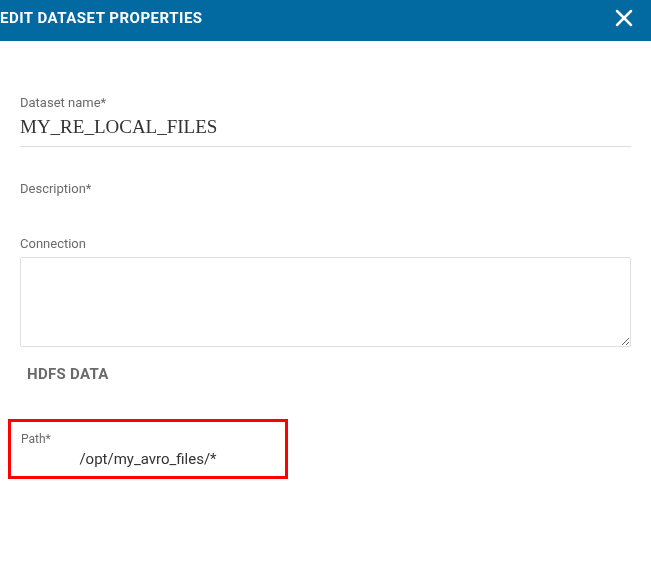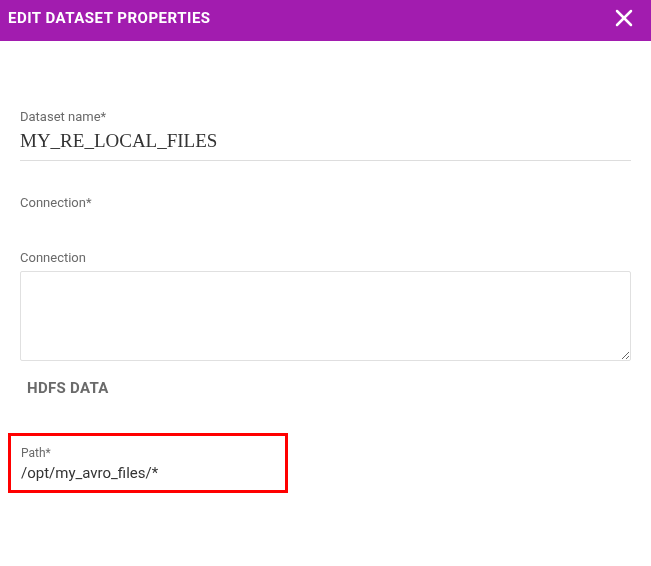--- a/index.html
+++ b/index.html
@@ -4,40 +4,40 @@
   <style>
     * { box-sizing: border-box; margin: 0; padding: 0; }
     body {
       font-family: -apple-system, BlinkMacSystemFont, "Segoe UI", Roboto, sans-serif;
       width: 651px;
       height: 566px;
       background: #fff;
       overflow: hidden;
     }
     .header {
-      background: #a21caf;
+      background: #0369a1;
       color: #fff;
       font-weight: 700;
       font-size: 15px;
       letter-spacing: 0.5px;
-      padding: 9px 12px 14px 8px;
+      padding: 9px 12px 14px 0;
       display: flex;
       justify-content: space-between;
       align-items: center;
     }
     .close-icon {
       cursor: pointer;
       width: 18px;
       height: 18px;
       display: inline-block;
       margin-right: 6px;
     }
     .close-icon svg { display: block; }
     .content {
-      padding: 34px 20px 0 20px;
+      padding: 20px 20px 0 20px;
     }
     .field {
       margin-top: 34px;
       position: relative;
     }
     .field:first-child {
       margin-top: 34px;
     }
     .field-label {
       font-size: 13px;
@@ -93,20 +93,21 @@
     }
     .highlight-box .hl-label {
       font-size: 12px;
       color: #6a6a6a;
       margin-bottom: 4px;
       display: block;
     }
     .highlight-box .hl-value {
       font-size: 15px;
       color: #333;
+      text-align: center;
     }
   </style>
 </head>
 <body>
 
 <div class="header">
   <span>EDIT DATASET PROPERTIES</span>
   <span class="close-icon">
     <svg viewBox="0 0 18 18" width="18" height="18">
       <line x1="2" y1="2" x2="16" y2="16" stroke="#fff" stroke-width="2.5" stroke-linecap="round"></line>
@@ -116,21 +117,21 @@
 </div>
 
 <div class="content">
 
   <div class="field">
     <label class="field-label">Dataset name*</label>
     <input type="text" class="text-input" value="MY_RE_LOCAL_FILES" style="">
   </div>
 
   <div class="field">
-    <label class="field-label">Connection*</label>
+    <label class="field-label">Description*</label>
   </div>
 
   <div class="textarea-wrap">
     <label class="field-label">Connection</label>
     <textarea class="textarea" style=""></textarea>
   </div>
 
   <div class="section-title">HDFS DATA</div>
 
   <div class="highlight-box">

